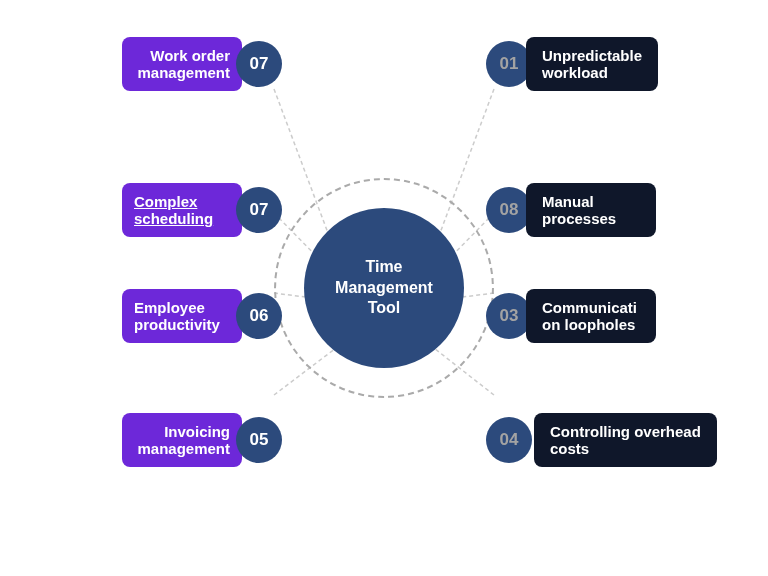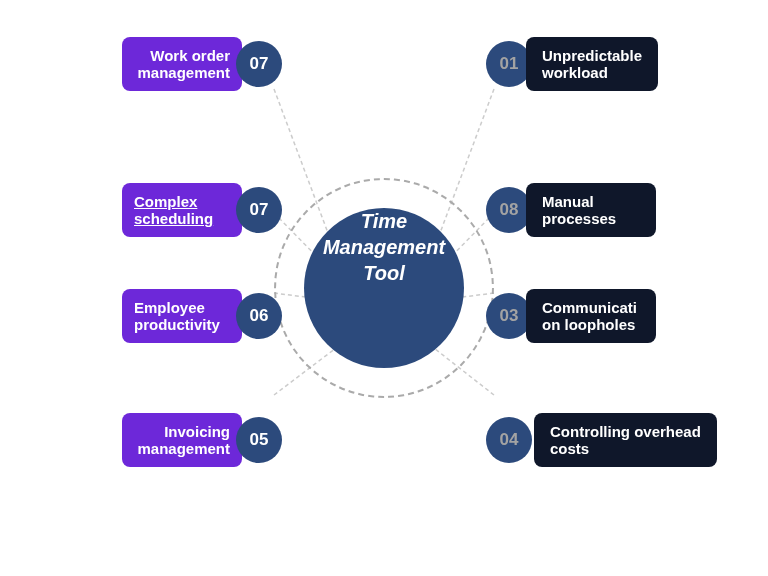--- a/index.html
+++ b/index.html
@@ -21,32 +21,32 @@
       justify-content: center;
     }
 
     
     .center-circle {
       width: 160px;
       height: 160px;
       background: #2c4a7c;
       border-radius: 50%;
       display: flex;
+      align-items: center;
       justify-content: center;
       text-align: center;
       color: #ffffff;
-      font-size: 20px;
+      font-size: 16px;
       font-weight: bold;
       z-index: 10;
       position: absolute;
       left: 50%;
       top: 50%;
       transform: translate(-50%, -50%);
       line-height: 1.3;
-      font-style: italic;
     }
 
     
     .dashed-ring {
       width: 220px;
       height: 220px;
       border: 2px dashed #aaaaaa;
       border-radius: 50%;
       position: absolute;
       left: 50%;

